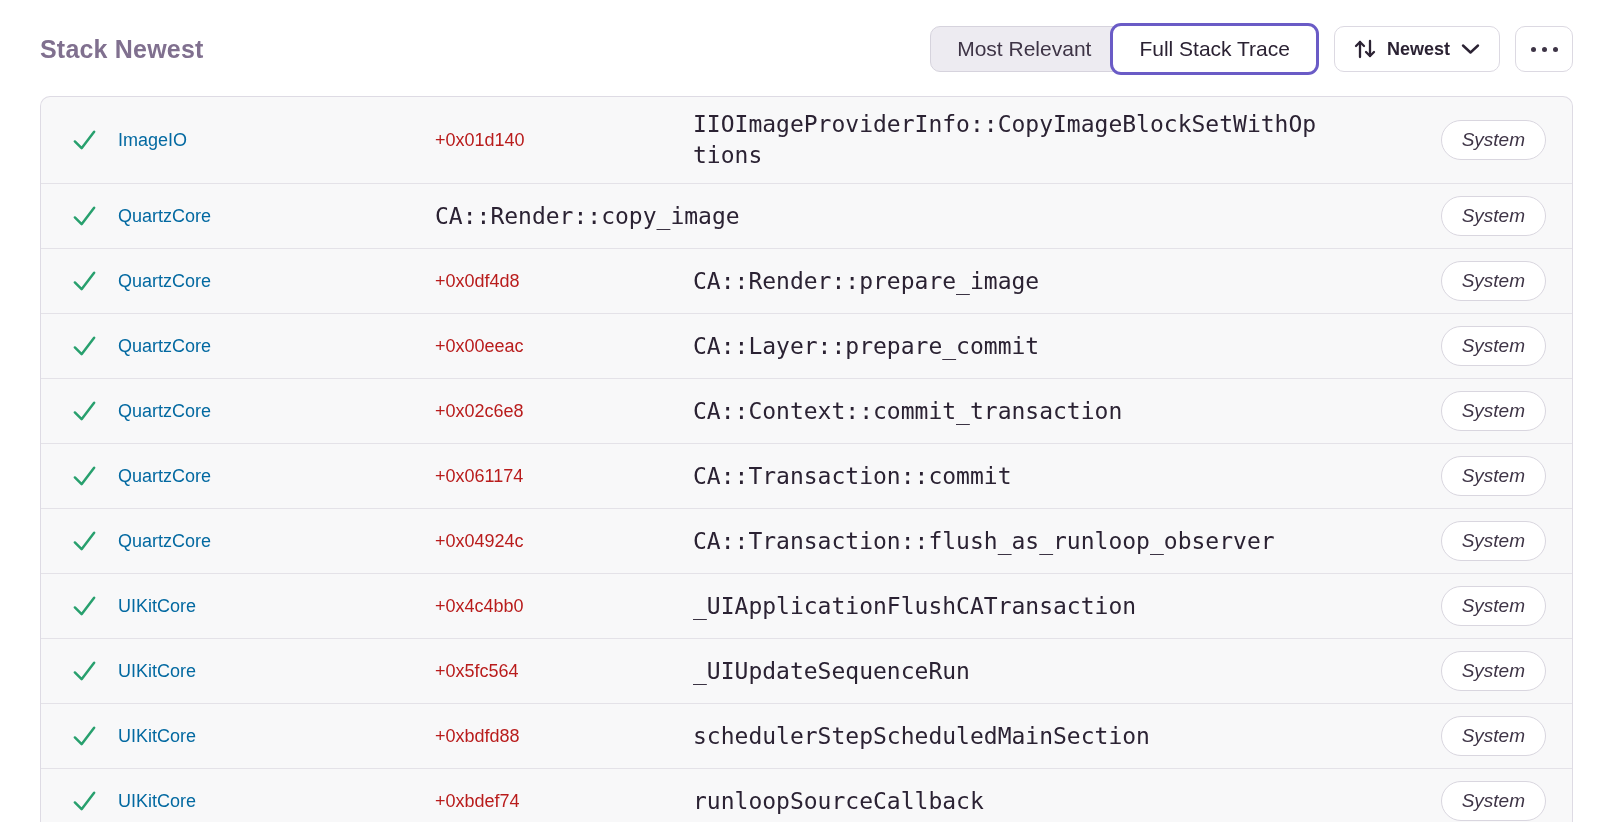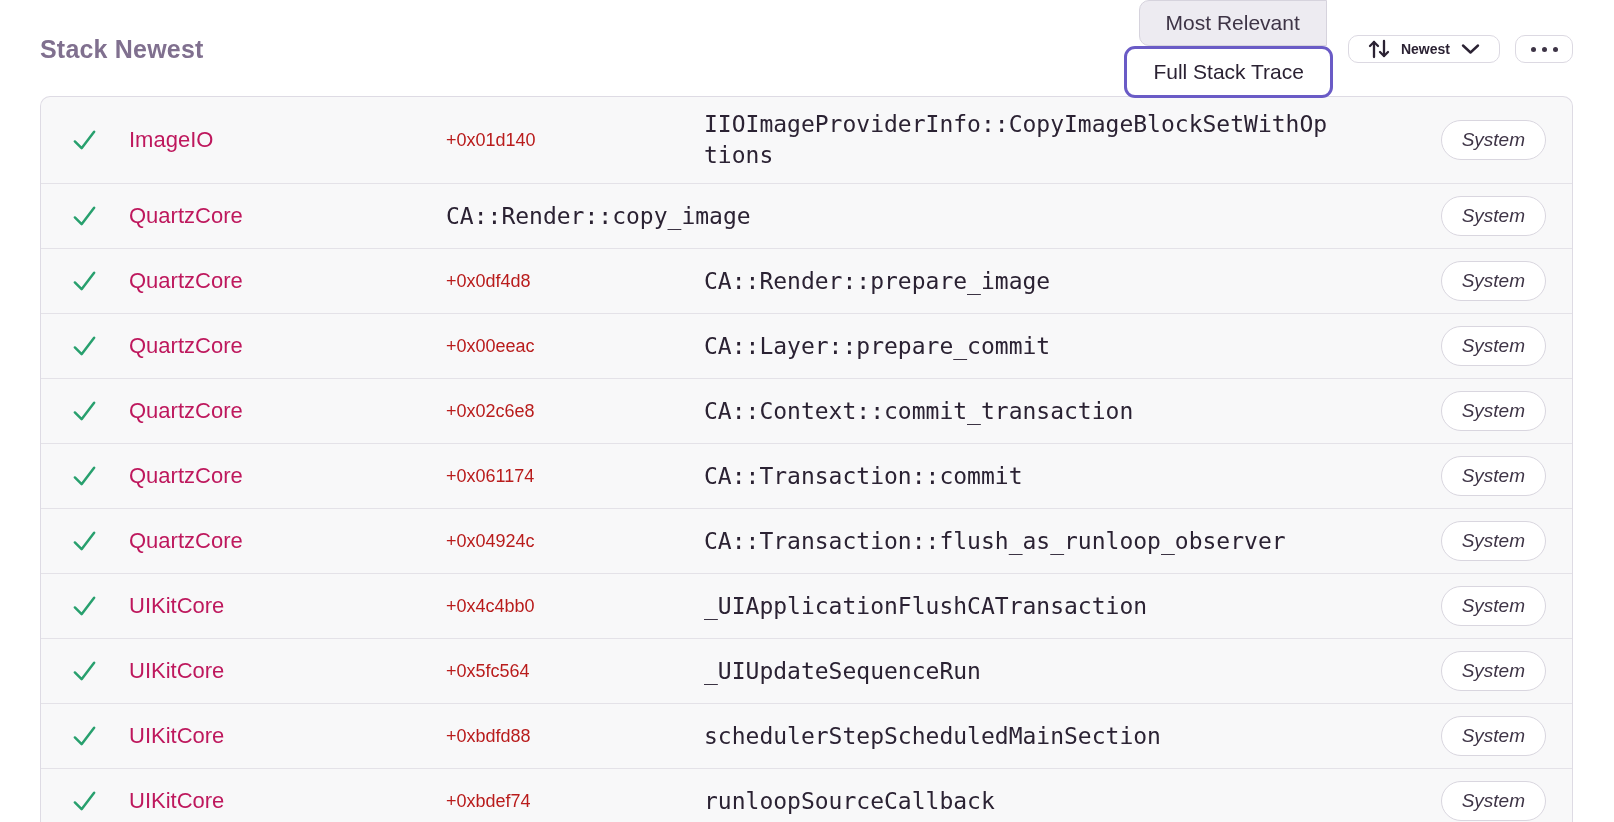--- a/index.html
+++ b/index.html
@@ -11,56 +11,56 @@
   .wrap { padding: 0 41px 0 40px; }
 
   
   .header {
     display: flex; align-items: center; justify-content: space-between;
     margin-top: 22px; height: 54px;
   }
   .title { font-size: 25px; font-weight: 700; color: #80708f; letter-spacing: .2px; }
   .controls { display: flex; align-items: center; gap: 15px; }
 
-  .segmented { display: flex; align-items: center; flex-direction: column; }
+  .segmented { display: flex; align-items: center; }
   .seg-btn {
     height: 46px; padding: 0 26px; font-size: 21px; font-family: inherit;
     color: #3e3446; background: #edebf1;
     border: 1px solid #d6d3dd; border-radius: 10px 0 0 10px; cursor: pointer;
     white-space: nowrap;
   }
   .seg-btn.selected {
     height: 52px; background: #ffffff; border: 3px solid #6a5bc6;
     border-radius: 11px; font-weight: 400; color: #2b2233;
     margin-left: -8px; padding: 0 26px; position: relative; z-index: 2;
   }
   .btn {
-    display: flex; align-items: center; gap: 11px; height: 28px; padding: 0 19px;
+    display: flex; align-items: center; gap: 11px; height: 46px; padding: 0 19px;
     background: #ffffff; border: 1px solid #dcd9e2; border-radius: 10px;
-    font-size: 14px; font-weight: 700; color: #2b2233; cursor: pointer;
+    font-size: 18px; font-weight: 700; color: #2b2233; cursor: pointer;
     font-family: inherit; white-space: nowrap;
   }
   .more-btn { width: 58px; justify-content: center; gap: 6px; padding: 0; }
   .dot { width: 5px; height: 5px; border-radius: 50%; background: #3e3446; }
 
   
   .table {
     margin-top: 20px;
     border: 1px solid #dedbe4; border-bottom: none;
     border-radius: 10px 10px 0 0;
     overflow: hidden; background: #f8f8f9;
   }
   .row {
     display: flex; align-items: center;
     min-height: 63px; padding: 12px 26px 12px 30px;
     border-bottom: 1px solid #e4e2e8;
     cursor: pointer;
   }
   .cell-check { width: 28px; margin-right: 19px; display: flex; align-items: center; flex: none; }
-  .cell-module { width: 317px; flex: none; font-size: 22px; color: #be185d; margin-left: 11px; }
+  .cell-module { width: 317px; flex: none; font-size: 18px; color: #0369a1; }
   .cell-offset { width: 258px; flex: none; font-size: 18px; color: #b91c1c; }
   .cell-fn {
     flex: 1 1 auto; max-width: 630px;
     font-family: "DejaVu Sans Mono", monospace;
     font-size: 23px; line-height: 31px; color: #2b2233;
     word-break: break-all;
   }
   .cell-badge { margin-left: auto; flex: none; font-style: italic; }
   .badge {
     display: inline-block; padding: 8px 20px;

